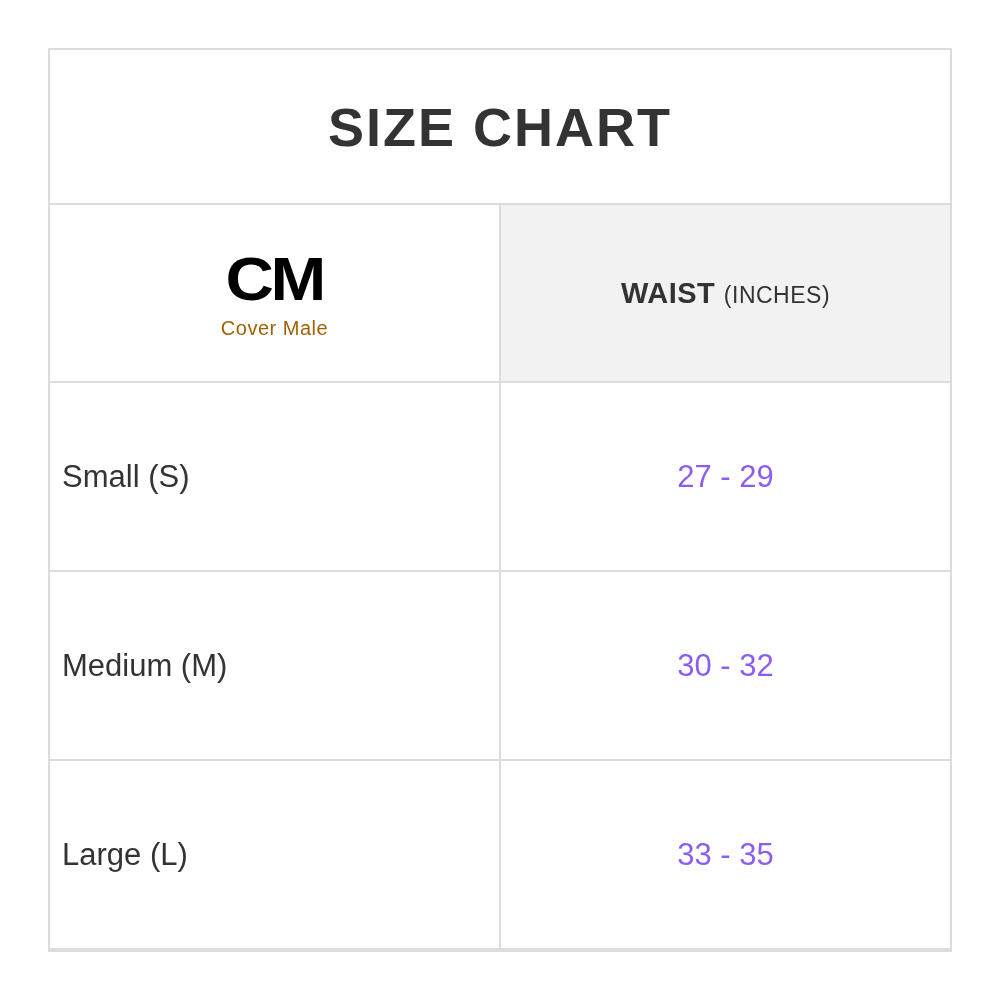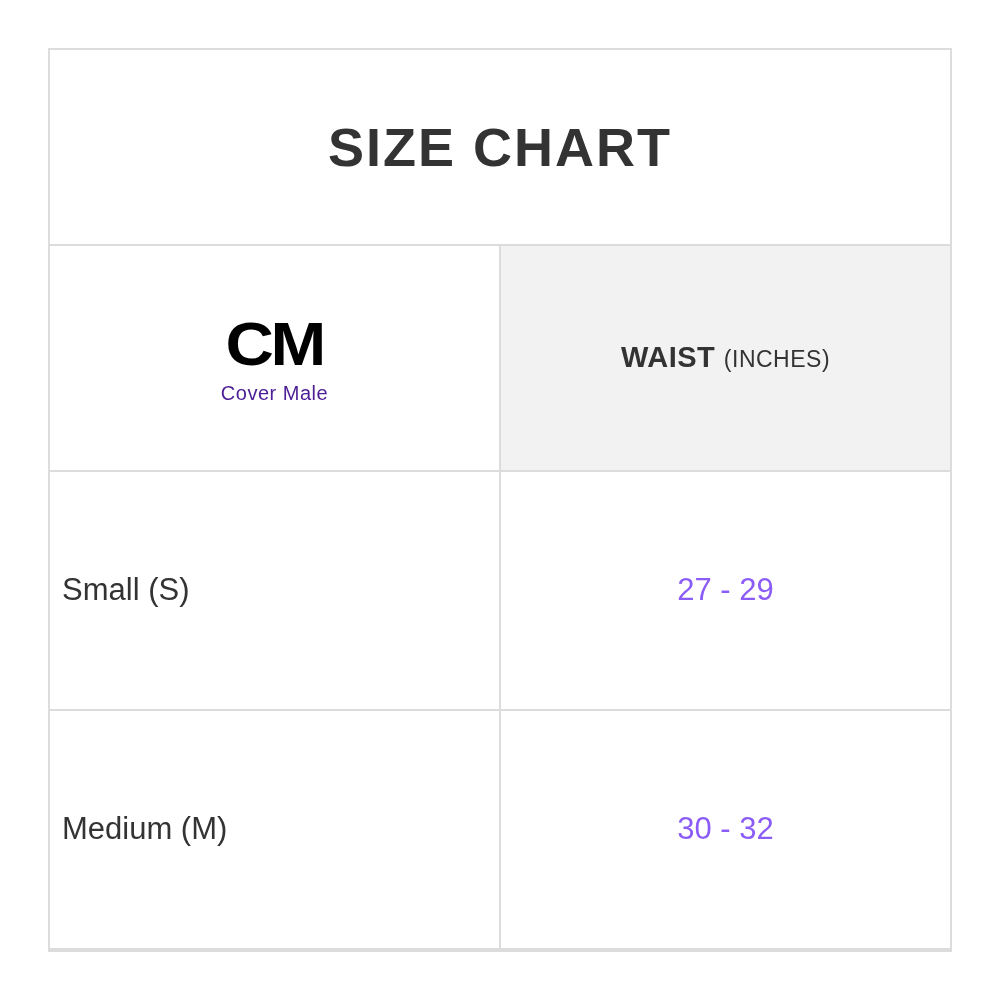--- a/index.html
+++ b/index.html
@@ -98,21 +98,21 @@
     font-size: 62px;
     font-weight: bold;
     color: #000000;
     letter-spacing: -3px;
     font-family: "Liberation Sans", sans-serif;
     transform: scaleX(1.08);
   }
   .logo-sub {
     margin-top: 8px;
     font-size: 20px;
-    color: #4c1d95;
+    color: #a16207;
     letter-spacing: 0.5px;
     font-family: "Liberation Sans", sans-serif;
   }
 
   
   .size-cell {
     width: 352px;
     height: 157px;
     padding-left: 36px;
     font-size: 31px;
@@ -155,16 +155,20 @@
           </td>
         </tr>
         <tr>
           <td class="size-cell">Small (S)</td>
           <td class="value-cell">27 - 29</td>
         </tr>
         <tr>
           <td class="size-cell">Medium (M)</td>
           <td class="value-cell">30 - 32</td>
         </tr>
+        <tr>
+          <td class="size-cell">Large (L)</td>
+          <td class="value-cell">33 - 35</td>
+        </tr>
       </tbody>
     </table>
   </div>
 </div>
 
 </body></html>

